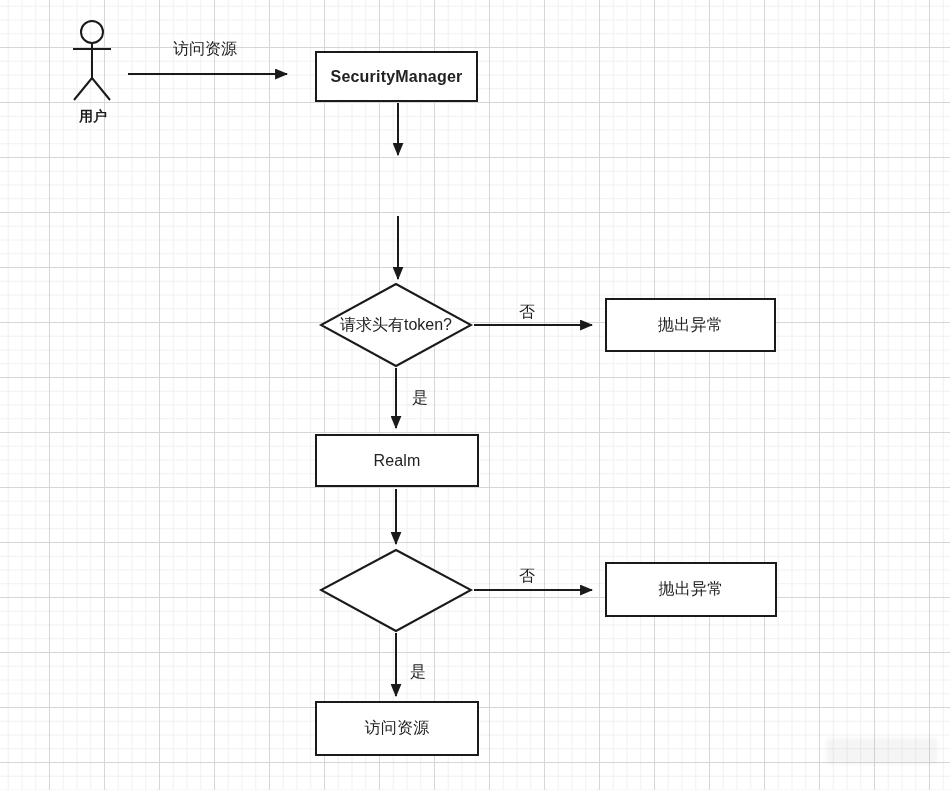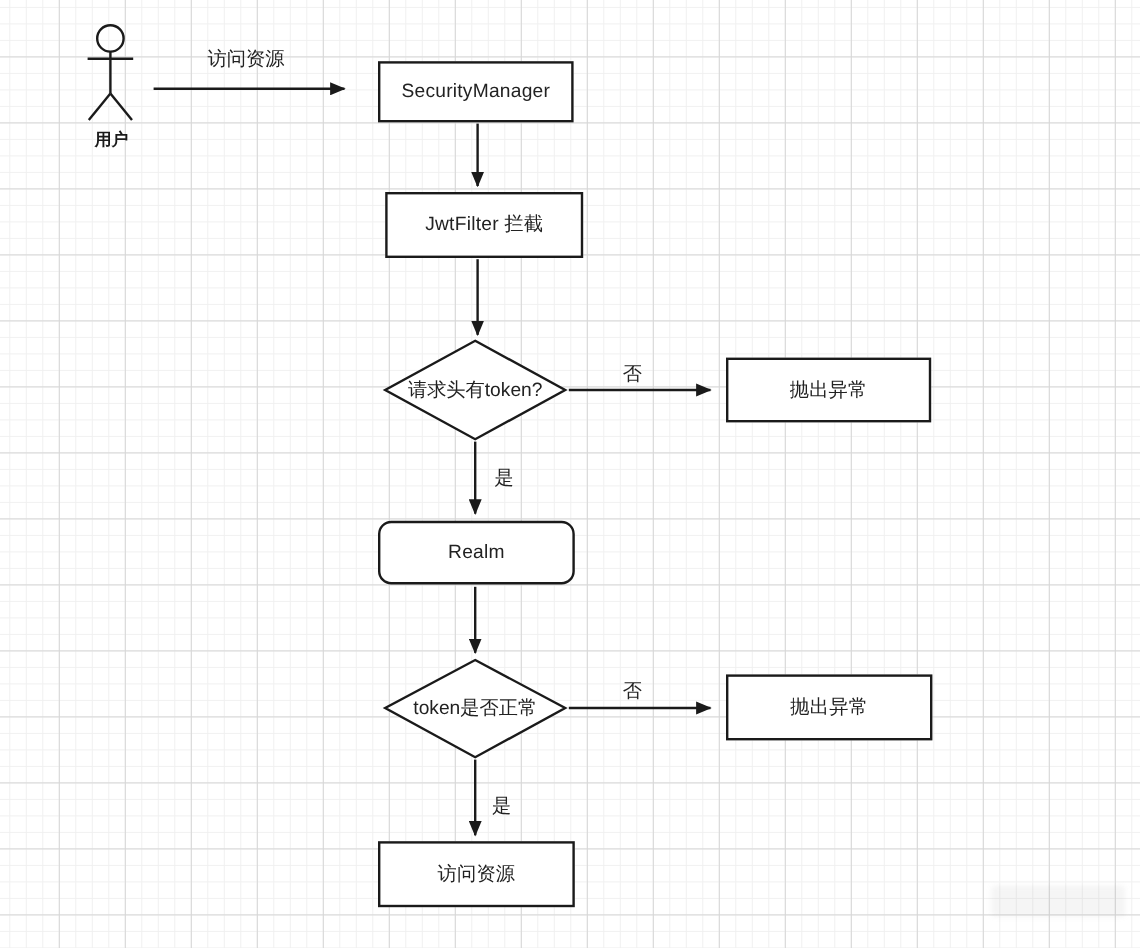--- a/index.html
+++ b/index.html
@@ -104,46 +104,42 @@
     <line x1="396" y1="489" x2="396" y2="544" stroke="#1a1a1a" stroke-width="2" marker-end="url(#arrow)"></line>
     <line x1="474" y1="590" x2="592" y2="590" stroke="#1a1a1a" stroke-width="2" marker-end="url(#arrow)"></line>
     <line x1="396" y1="633" x2="396" y2="696" stroke="#1a1a1a" stroke-width="2" marker-end="url(#arrow)"></line>
 
     <polygon points="396,284 471,325 396,366 321,325" fill="#ffffff" stroke="#1a1a1a" stroke-width="2"></polygon>
     <polygon points="396,550 471,590 396,631 321,590" fill="#ffffff" stroke="#1a1a1a" stroke-width="2"></polygon>
   </svg>
 
   <div class="actor-label" style="left:65px; top:108px; width:56px;">用户</div>
 
-  <div class="node" style="left:315px; top:51px; width:163px; height:51px;">
+  <div class="node" style="left:315px; top:51px; width:163px; height:51px;font-weight:bold;">
     <span>SecurityManager</span>
   </div>
 
-  <div class="node" style="left:321px; top:160px; width:165px; height:55px;">
-    <span>JwtFilter 拦截</span>
-  </div>
 
   <div class="node" style="left:605px; top:298px; width:171px; height:54px;">
     <span>抛出异常</span>
   </div>
 
-  <div class="node" style="left:315px; top:434px; width:164px; height:53px;border-radius:11px;">
+  <div class="node" style="left:315px; top:434px; width:164px; height:53px;">
     <span>Realm</span>
   </div>
 
   <div class="node" style="left:605px; top:562px; width:172px; height:55px;">
     <span>抛出异常</span>
   </div>
 
   <div class="node" style="left:315px; top:701px; width:164px; height:55px;">
     <span>访问资源</span>
   </div>
 
   <div class="diamond-label" style="left:321px; top:284px; width:150px; height:82px;">请求头有token?</div>
-  <div class="diamond-label" style="left:321px; top:550px; width:150px; height:81px;">token是否正常</div>
 
   <div class="edge-label" style="left:150px; top:39px; width:110px;">访问资源</div>
   <div class="edge-label" style="left:512px; top:302px; width:30px;">否</div>
   <div class="edge-label" style="left:405px; top:388px; width:30px;">是</div>
   <div class="edge-label" style="left:512px; top:566px; width:30px;">否</div>
   <div class="edge-label" style="left:403px; top:662px; width:30px;">是</div>
 
   <div class="watermark"></div>
 
 </div>

